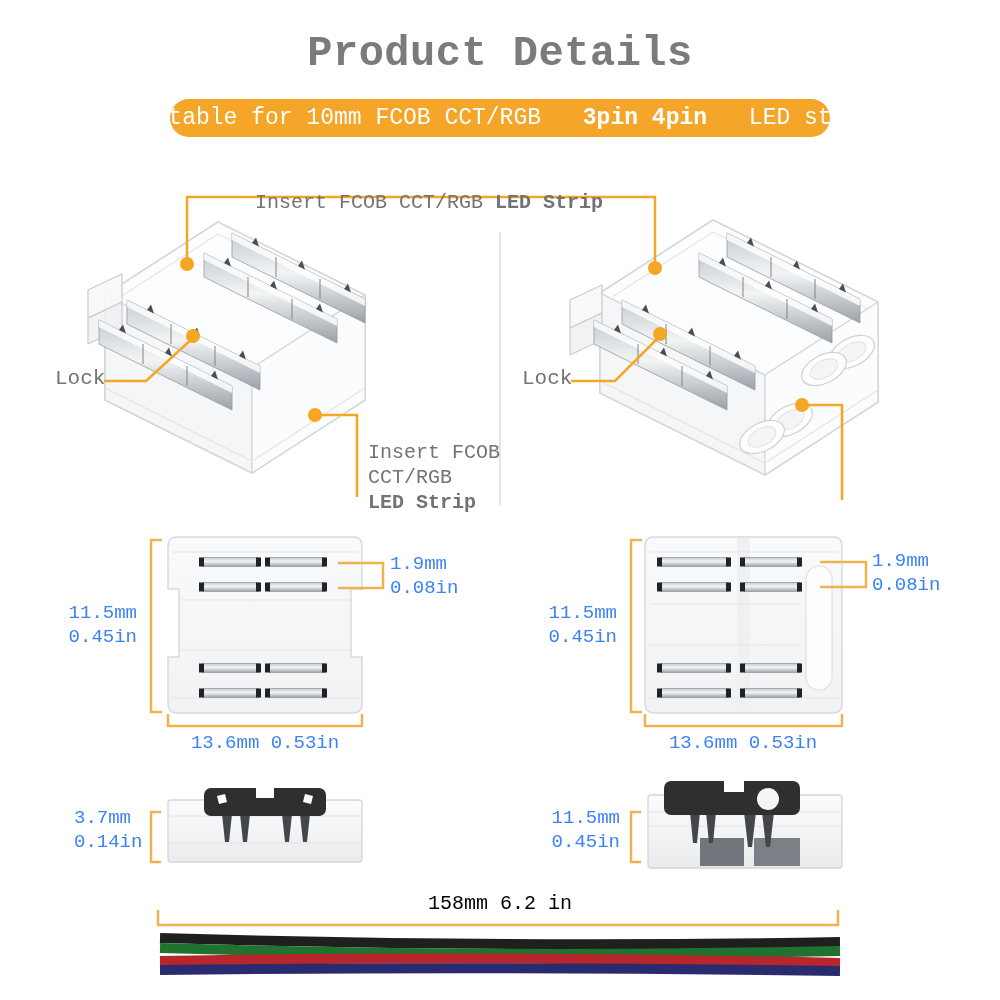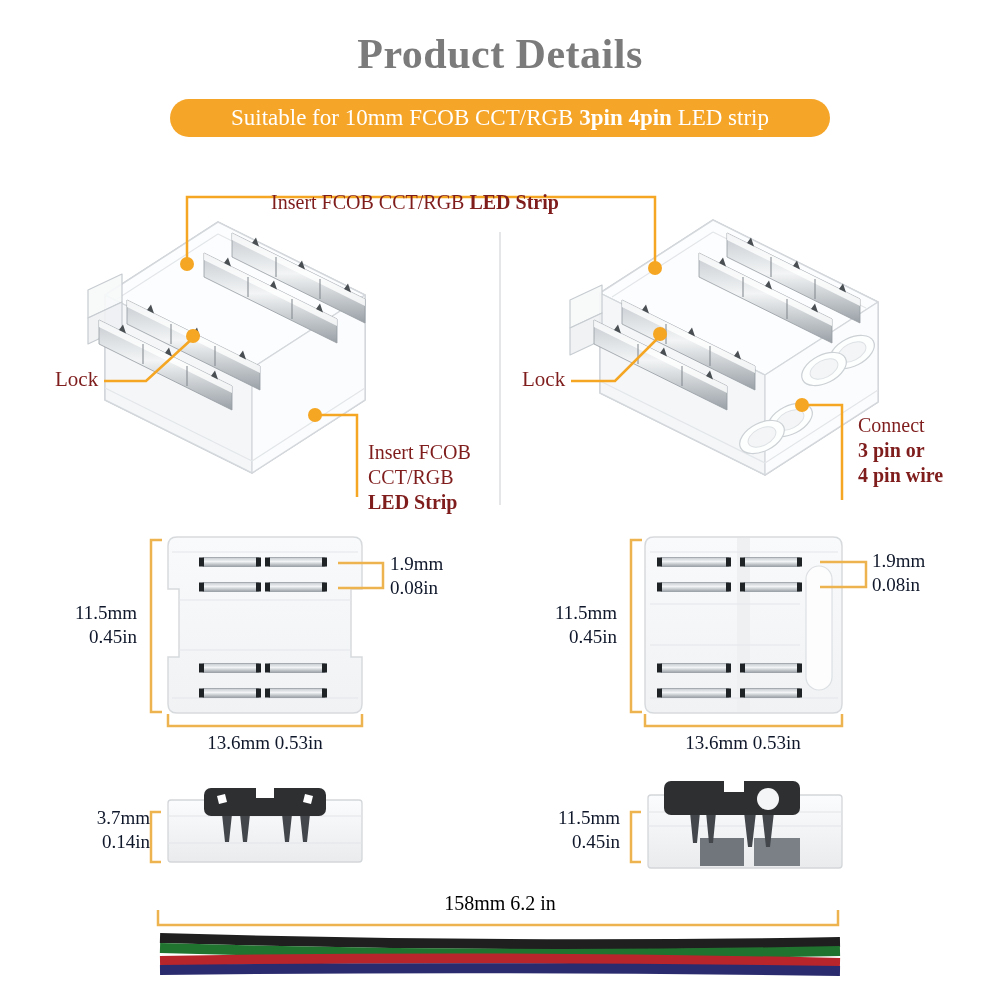--- a/index.html
+++ b/index.html
@@ -1,41 +1,41 @@
 <!DOCTYPE html>
 <html><head>
 <meta charset="utf-8">
 <style>
   html,body{margin:0;padding:0;background:#ffffff;}
   .page{position:relative;width:1000px;height:1000px;background:#ffffff;overflow:hidden;
-        font-family:Liberation Serif, serif;color:#2f2f2f;}
+        font-family:Liberation Mono, monospace;color:#2f2f2f;}
   .abs{position:absolute;}
   .title{left:0;top:30px;width:1000px;text-align:center;font-size:42px;font-weight:bold;
          color:#7b7b7b;letter-spacing:.5px;}
   .banner{left:170px;top:99px;width:660px;height:38px;border-radius:19px;background:#F5A528;
-          color:#ffffff;font-size:23px;display:flex;align-items:center;justify-content:center;white-space:pre;}
+          color:#ffffff;font-size:23px;display:flex;align-items:center;justify-content:center;white-space:pre;gap:28px;}
   .banner b{font-weight:bold;}
   svg.art{position:absolute;left:0;top:0;width:1000px;height:1000px;}
-  .callout{font-size:20px;color:#7f1d1d;}
+  .callout{font-size:20px;color:#737373;}
   .co-top{left:150px;top:168px;width:510px;text-align:center;white-space:pre;}
   .lock-l{left:55px;top:367px;font-size:21px;}
   .lock-r{left:522px;top:367px;font-size:21px;}
   .multiline span{display:block;line-height:25px;}
   .ins-side{left:368px;top:440px;}
   .connect{left:858px;top:413px;}
   .bold{font-weight:bold;}
-  .dim{font-size:19px;color:#0f172a;line-height:24px;}
+  .dim{font-size:19px;color:#3b82f6;line-height:24px;}
   .dim span{display:block;}
   .lt-h{left:55px;top:601px;width:82px;text-align:right;}
   .lt-g{left:390px;top:552px;}
   .lt-w{left:165px;top:731px;width:200px;text-align:center;}
   .rt-h{left:535px;top:601px;width:82px;text-align:right;}
   .rt-g{left:872px;top:549px;}
   .rt-w{left:643px;top:731px;width:200px;text-align:center;}
-  .ls-h{left:68px;top:806px;width:82px;text-align:right;}
+  .ls-h{left:74px;top:806px;width:82px;}
   .rs-h{left:538px;top:806px;width:82px;text-align:right;}
   .wire-l{left:350px;top:892px;width:300px;text-align:center;font-size:20px;color:#000000;}
 </style>
 </head>
 <body>
 
 <div class="page">
 
   <svg class="art" viewBox="0 0 1000 1000">
     <defs>
@@ -257,25 +257,20 @@
 
   <div class="abs callout lock-l">Lock</div>
   <div class="abs callout lock-r">Lock</div>
 
   <div class="abs callout multiline ins-side">
     <span>Insert FCOB</span>
     <span>CCT/RGB</span>
     <span class="bold">LED Strip</span>
   </div>
 
-  <div class="abs callout multiline connect">
-    <span>Connect</span>
-    <span class="bold">3 pin or</span>
-    <span class="bold">4 pin wire</span>
-  </div>
 
   <div class="abs dim lt-h">
     <span>11.5mm</span>
     <span>0.45in</span>
   </div>
   <div class="abs dim lt-g">
     <span>1.9mm</span>
     <span>0.08in</span>
   </div>
   <div class="abs dim lt-w">13.6mm 0.53in</div>

